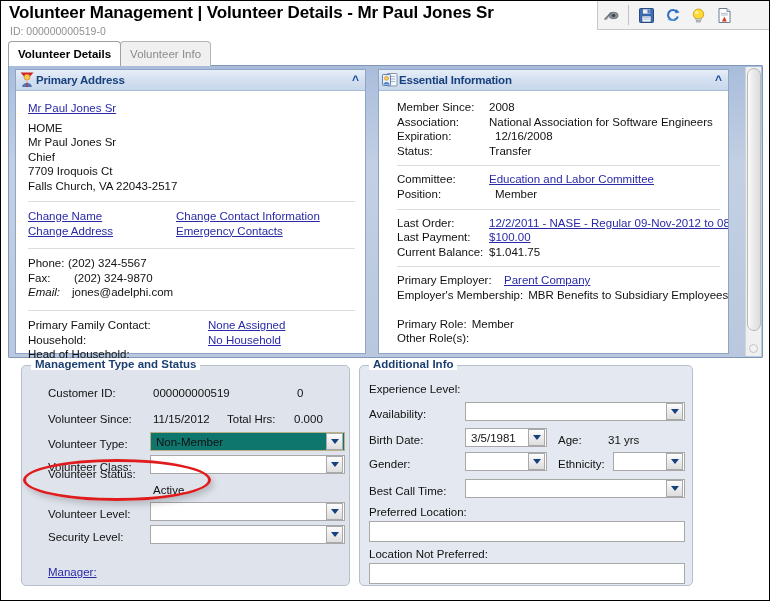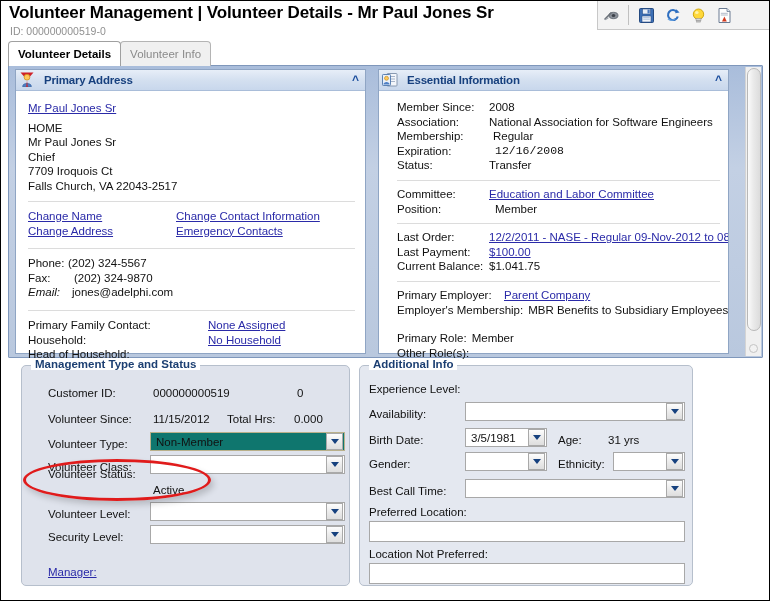--- a/index.html
+++ b/index.html
@@ -118,21 +118,21 @@
   }
   .panel-head {
     height: 21px;
     background: linear-gradient(to bottom, #e7eef8 0%, #d4e0f0 50%, #c8d7ec 100%);
     border-bottom: 1px solid #a9bdd9;
     display: flex; align-items: center;
     position: relative;
   }
   .panel-head-title {
     font-size: 11.5px; font-weight: bold; color: #17407e;
-    margin-left: 8px; letter-spacing: -0.2px;
+    letter-spacing: -0.2px;
   }
   .panel-icon {
     width: 18px; height: 18px; margin-left: 2px;
     position: relative; flex: 0 0 auto;
   }
   .collapse-chevron {
     position: absolute; right: 6px; top: 3px;
     font-size: 12px; color: #1d4f9e; font-weight: bold;
     cursor: pointer; line-height: 14px;
   }
@@ -375,26 +375,22 @@
         <div style="height:2px"></div>
         <div class="row">
           <span class="lbl-w1">Member Since:</span>
           <span>2008</span>
         </div>
         <div class="row">
           <span class="lbl-w1">Association:</span>
           <span>National Association for Software Engineers</span>
         </div>
         <div class="row">
-          <span class="lbl-w1">Membership:</span>
-          <span style="padding-left:4px;">Regular</span>
-        </div>
-        <div class="row">
           <span class="lbl-w1">Expiration:</span>
-          <span style="padding-left:6px;font-family:Liberation Mono, monospace;">12/16/2008</span>
+          <span style="padding-left:6px;">12/16/2008</span>
         </div>
         <div class="row">
           <span class="lbl-w1">Status:</span>
           <span>Transfer</span>
         </div>
 
         <div class="hr" style="margin-top:7px;margin-bottom:6px;"></div>
 
         <div class="row">
           <span class="lbl-w1">Committee:</span>

